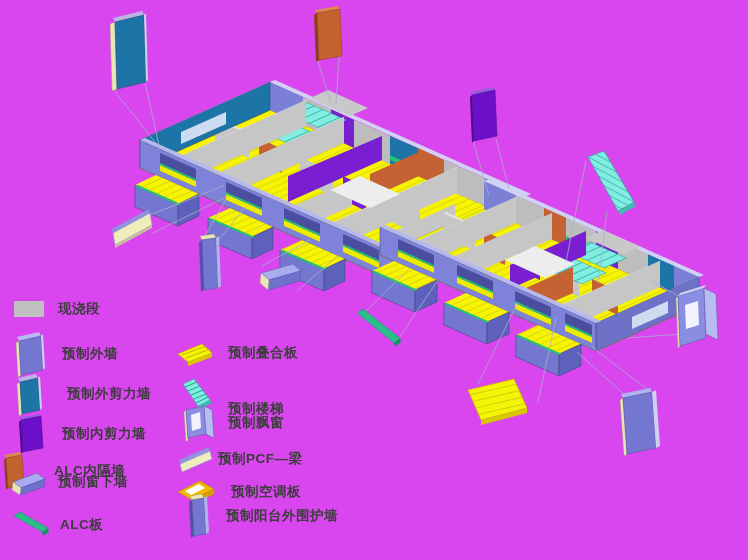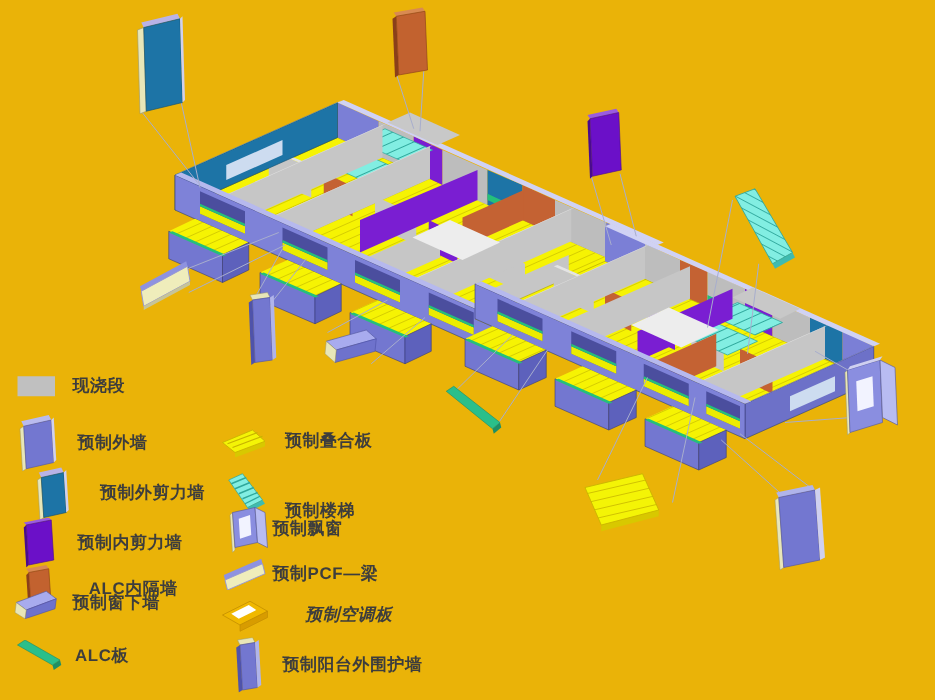--- a/index.html
+++ b/index.html
@@ -1,16 +1,16 @@
 <!DOCTYPE html>
 <html><head>
 <meta charset="utf-8">
 <style>
   html,body{margin:0;padding:0;background:#fff;}
-  .stage{position:relative;width:748px;height:560px;background:#eab308;overflow:hidden;
+  .stage{position:relative;width:748px;height:560px;background:#d946ef;overflow:hidden;
          font-family:"Liberation Sans","DejaVu Sans",sans-serif;}
   svg.model{position:absolute;left:0;top:0;}
   .legend{position:absolute;left:0;top:0;width:360px;height:560px;pointer-events:none;}
   .lrow{position:absolute;display:flex;align-items:center;}
   .lrow .ic{flex:0 0 auto;}
   .lrow .lbl{font-size:13.5px;font-weight:bold;color:#3d3d3d;letter-spacing:.5px;white-space:nowrap;}
   .swatch{width:30px;height:16px;background:#c0c0c0;}
 </style>
 </head>
 <body>
@@ -302,40 +302,40 @@
   <div class="lrow" style="left:12px;top:331px;text-align:center;">
     <svg class="ic" width="38" height="46" viewBox="0 0 38 46">
       <polygon points="4,12 7,10 9,44 6,46" fill="#e8e6b8" stroke="#9a986f" stroke-width="0.4"></polygon>
       <polygon points="7,10 29,5 27,1 5,6" fill="#b9bbee"></polygon>
       <polygon points="7,10 29,5 31,39 9,44" fill="#7377d0" stroke="#4f53aa" stroke-width="0.5"></polygon>
       <polygon points="29,5 31,3 33,37 31,39" fill="#cfd0f0"></polygon>
     </svg>
     <span class="lbl" style="margin-left:12px;">预制外墙</span>
   </div>
 
-  <div class="lrow" style="left:26px;top:372px;">
+  <div class="lrow" style="left:13px;top:372px;">
     <svg class="ic" width="38" height="44" viewBox="0 0 38 44">
       <polygon points="4,12 7,10 9,42 6,44" fill="#e8e6b8" stroke="#9a986f" stroke-width="0.4"></polygon>
       <polygon points="7,10 25,6 23,2 5,6" fill="#b9b3e6"></polygon>
       <polygon points="7,10 25,6 27,38 9,42" fill="#1d74a6" stroke="#14506f" stroke-width="0.5"></polygon>
       <polygon points="25,6 27,4 29,36 27,38" fill="#cfd0f0"></polygon>
     </svg>
     <span class="lbl" style="margin-left:16px;">预制外剪力墙</span>
   </div>
 
   <div class="lrow" style="left:16px;top:414px;">
     <svg class="ic" width="34" height="40" viewBox="0 0 34 40">
       <polygon points="3,8 5,6 7,38 5,40" fill="#4a0b8e"></polygon>
       <polygon points="5,6 25,2 23,0 3,4" fill="#9a5ce0"></polygon>
       <polygon points="5,6 25,2 27,34 7,38" fill="#6b10c8" stroke="#4a0b8e" stroke-width="0.5"></polygon>
     </svg>
     <span class="lbl" style="margin-left:12px;">预制内剪力墙</span>
   </div>
 
-  <div class="lrow" style="left:19px;top:452px;text-align:right;">
+  <div class="lrow" style="left:2px;top:452px;text-align:right;">
     <svg class="ic" width="28" height="38" viewBox="0 0 28 38">
       <polygon points="2,8 4,6 6,36 4,38" fill="#8a3f1a"></polygon>
       <polygon points="4,6 20,3 18,0 2,3" fill="#d98a52"></polygon>
       <polygon points="4,6 20,3 22,33 6,36" fill="#c2622f" stroke="#8a3f1a" stroke-width="0.5"></polygon>
     </svg>
     <span class="lbl" style="margin-left:24px;">ALC内隔墙</span>
   </div>
 
   <div class="lrow" style="left:10px;top:469px;">
     <svg class="ic" width="40" height="26" viewBox="0 0 40 26">
@@ -372,41 +372,41 @@
     <span class="lbl" style="margin-left:12px;margin-top:31px;">预制楼梯</span>
   </div>
 
   <div class="lrow" style="left:180px;top:404px;">
     <svg class="ic" width="38" height="38" viewBox="0 0 38 38">
       <polygon points="4,8 6,6 8,36 6,38" fill="#e8e6b8" stroke="#9a986f" stroke-width="0.4"></polygon>
       <polygon points="6,6 24,2 26,30 8,34" fill="#8a8ee0" stroke="#54589e" stroke-width="0.5"></polygon>
       <polygon points="11,11 20,8 21,24 12,27" fill="#f2f3ff"></polygon>
       <polygon points="24,2 32,6 34,34 26,30" fill="#b8bcf2" stroke="#54589e" stroke-width="0.5"></polygon>
     </svg>
-    <span class="lbl" style="">预制飘窗</span>
+    <span class="lbl" style="margin-left:10px;">预制飘窗</span>
   </div>
 
   <div class="lrow" style="left:178px;top:446px;">
     <svg class="ic" width="40" height="26" viewBox="0 0 40 26">
       <polygon points="2,18 32,5 31,1 1,14" fill="#8e92e0"></polygon>
       <polygon points="2,18 32,5 34,13 4,26" fill="#efedbb" stroke="#8e92e0" stroke-width="0.7"></polygon>
     </svg>
     <span class="lbl" style="">预制PCF—梁</span>
   </div>
 
   <div class="lrow" style="left:176px;top:478px;">
     <svg class="ic" width="42" height="28" viewBox="0 0 42 28">
       <polygon points="2,14 24,3 38,11 16,22" fill="#f0b800" stroke="#c08c00" stroke-width="0.6"></polygon>
       <polygon points="9,13 23,6 29,10 15,17" fill="#ffffff"></polygon>
       <polygon points="16,22 38,11 38,16 16,27" fill="#d89c00" stroke="#c08c00" stroke-width="0.5"></polygon>
     </svg>
-    <span class="lbl" style="margin-left:26px;font-style:italic;">预制空调板</span>
-  </div>
-
-  <div class="lrow" style="left:184px;top:510px;">
+    <span class="lbl" style="margin-left:13px;">预制空调板</span>
+  </div>
+
+  <div class="lrow" style="left:184px;top:494px;">
     <svg class="ic" width="28" height="44" viewBox="0 0 28 44">
       <polygon points="5,8 8,6 10,42 7,44" fill="#4f53aa"></polygon>
       <polygon points="8,6 20,4 18,0 6,2" fill="#e8e6b8" stroke="#9a986f" stroke-width="0.4"></polygon>
       <polygon points="8,6 20,4 22,40 10,42" fill="#7377d0" stroke="#4f53aa" stroke-width="0.5"></polygon>
       <polygon points="20,4 23,2 25,38 22,40" fill="#b0b4ea"></polygon>
     </svg>
     <span class="lbl" style="margin-left:14px;">预制阳台外围护墙</span>
   </div>
 
 </div>

